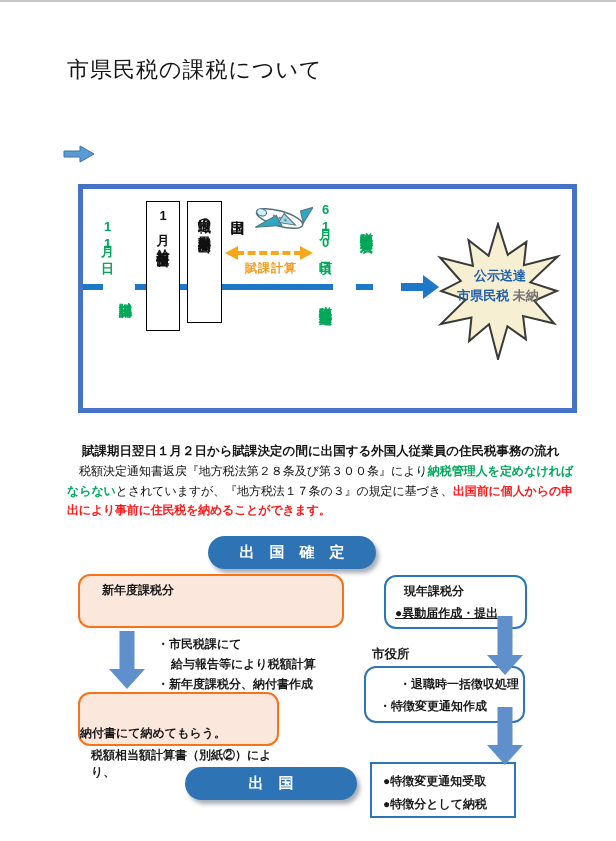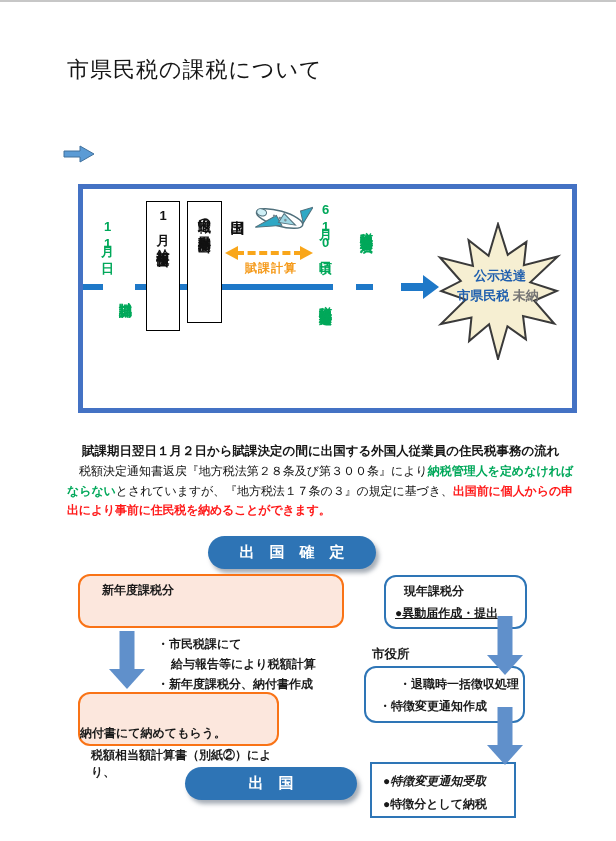--- a/index.html
+++ b/index.html
@@ -151,18 +151,18 @@
     <div class="abs fc" style="left:11px;top:9px;margin-top:44px;">税額相当額計算書（別紙②）により、</div>
     <div class="abs fc" style="left:0;top:31px;width:192px;text-align:left;font-family:Liberation Mono, monospace;">納付書にて納めてもらう。</div>
   </div>
 
   <div class="arrow-down" style="left:487px;top:707px;width:36px;height:58px;">
     <div class="shaft" style="height:38px;"></div>
     <div class="head"></div>
   </div>
 
   <div class="abs sqbox" style="left:370px;top:762px;width:146px;height:56px;">
-    <div class="abs fc" style="left:11px;top:9px;font-style:italic;">●特徴変更通知受取</div>
+    <div class="abs fc" style="left:11px;top:9px;">●特徴変更通知受取</div>
     <div class="abs fc" style="left:11px;top:32px;">●特徴分として納税</div>
   </div>
 
   <div class="abs pill" style="left:185px;top:767px;width:172px;height:33px;">出　国</div>
 </div>
 
 </body></html>

